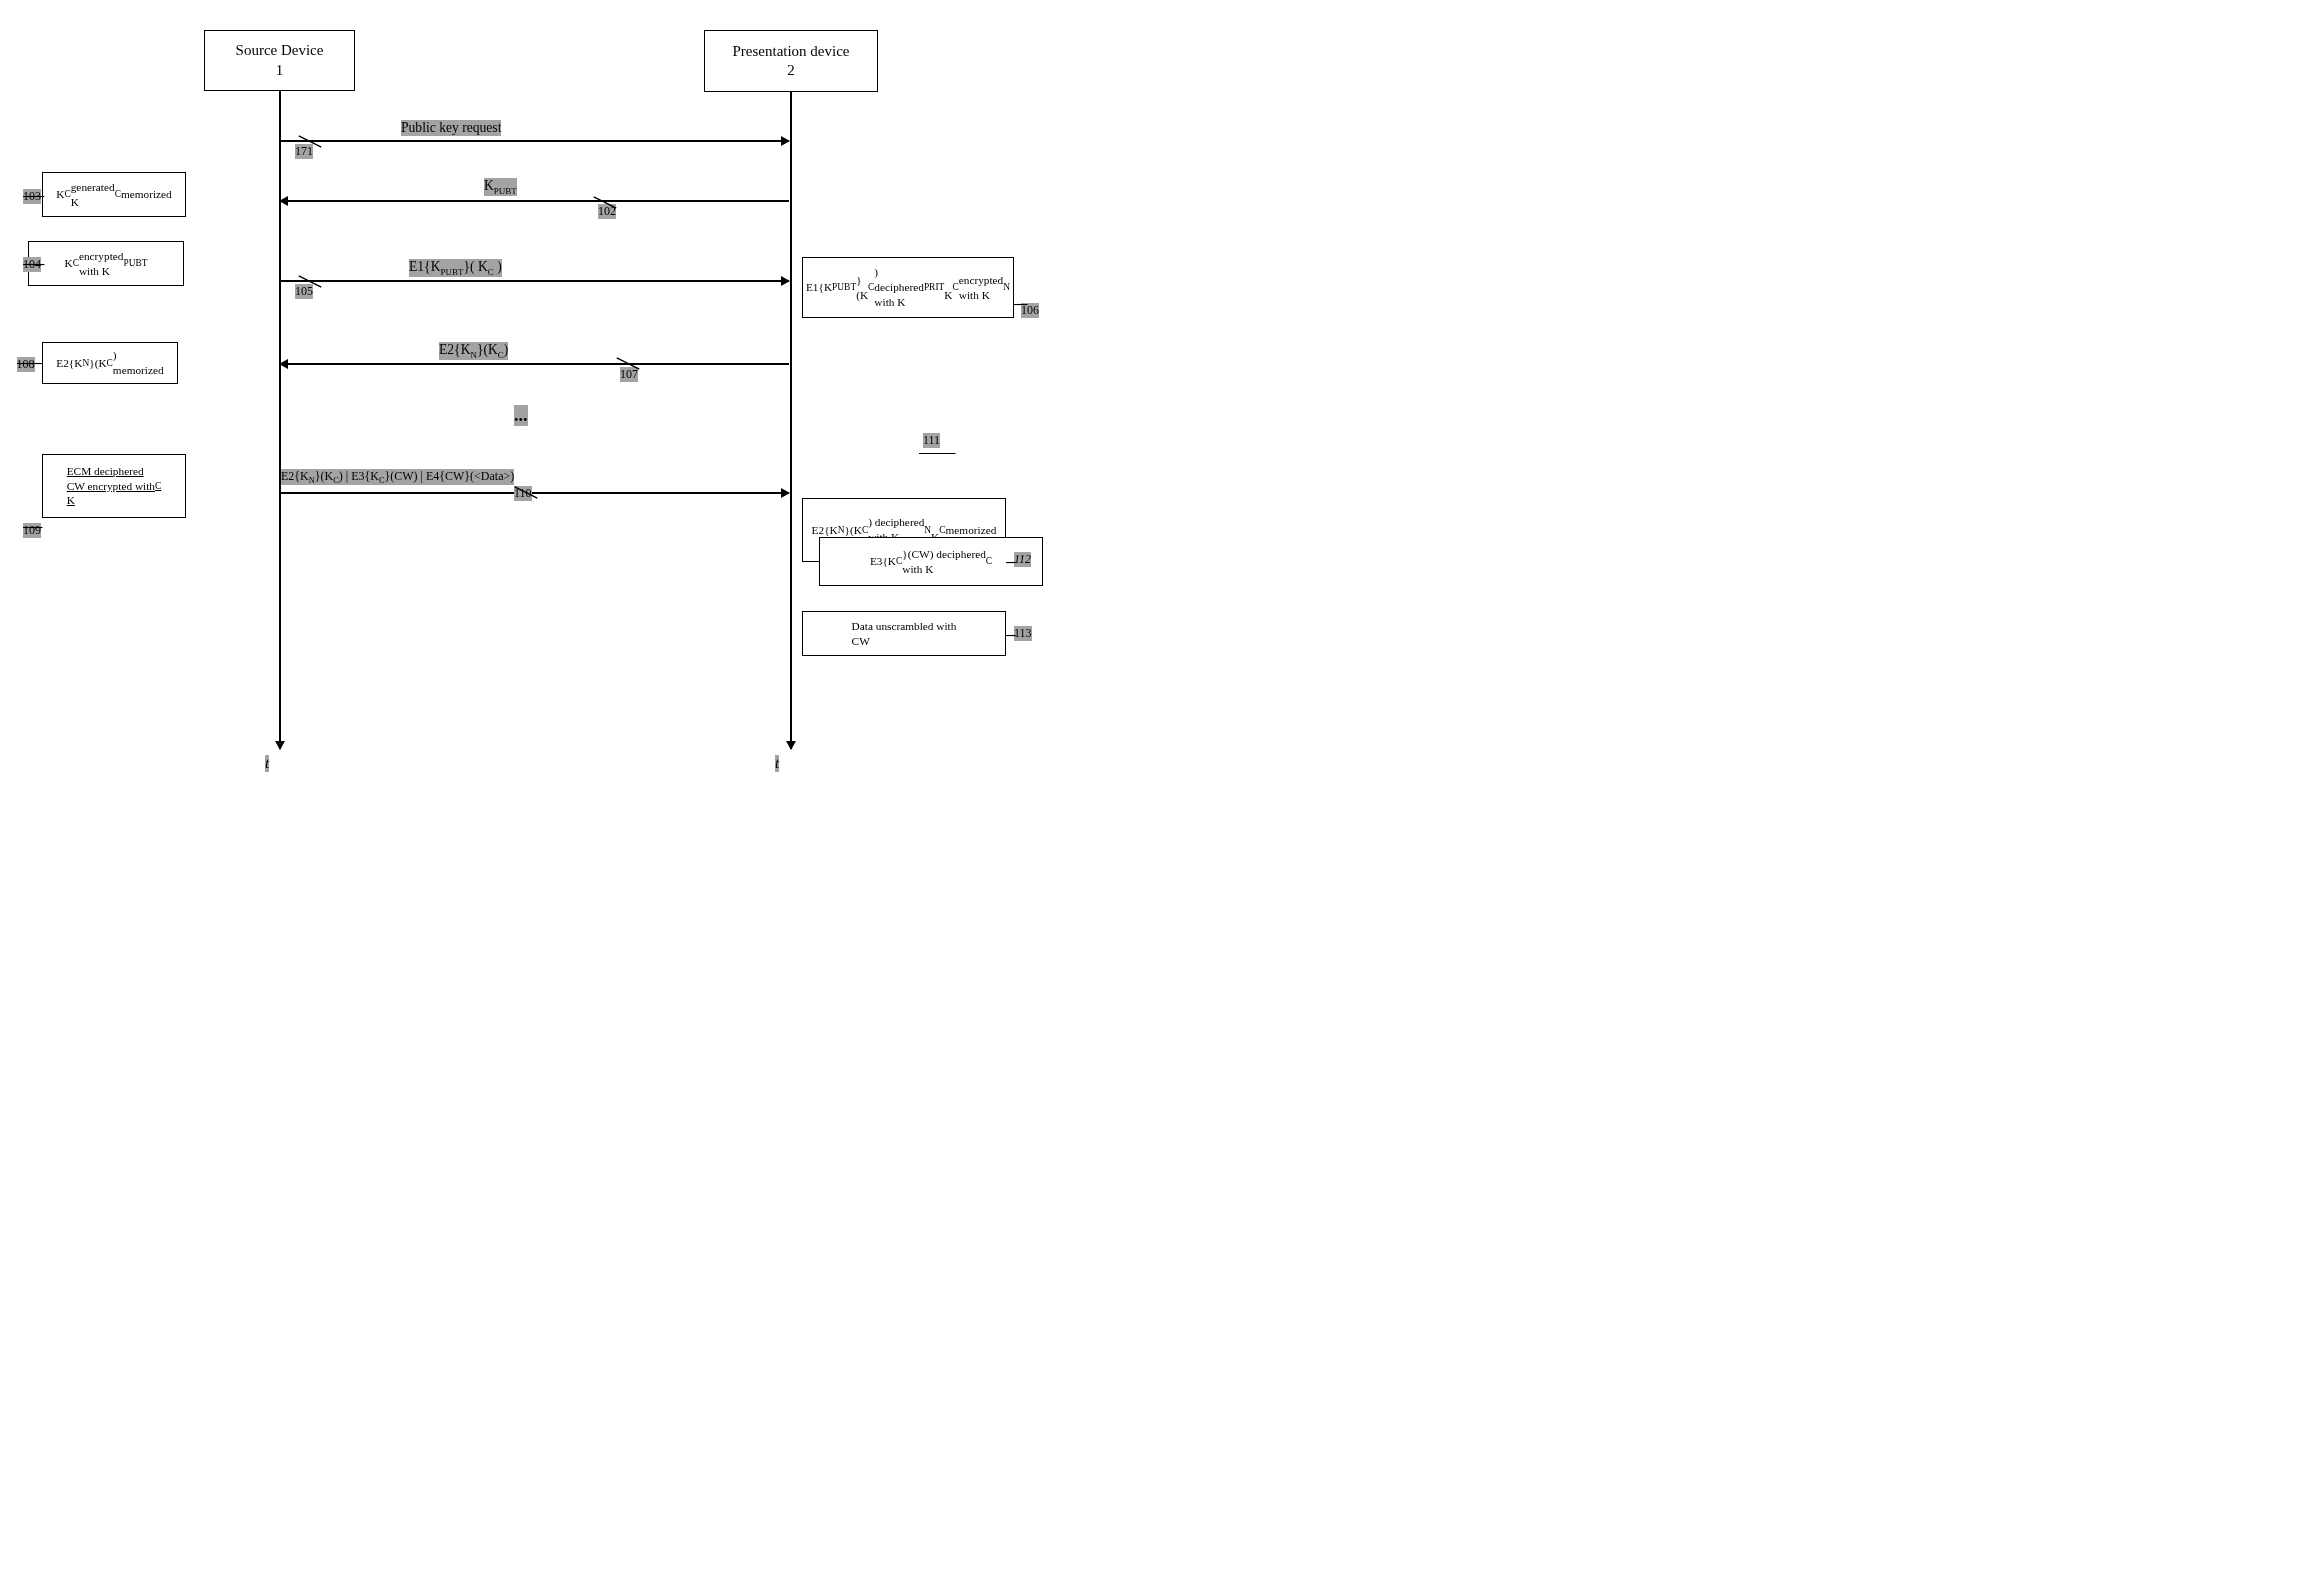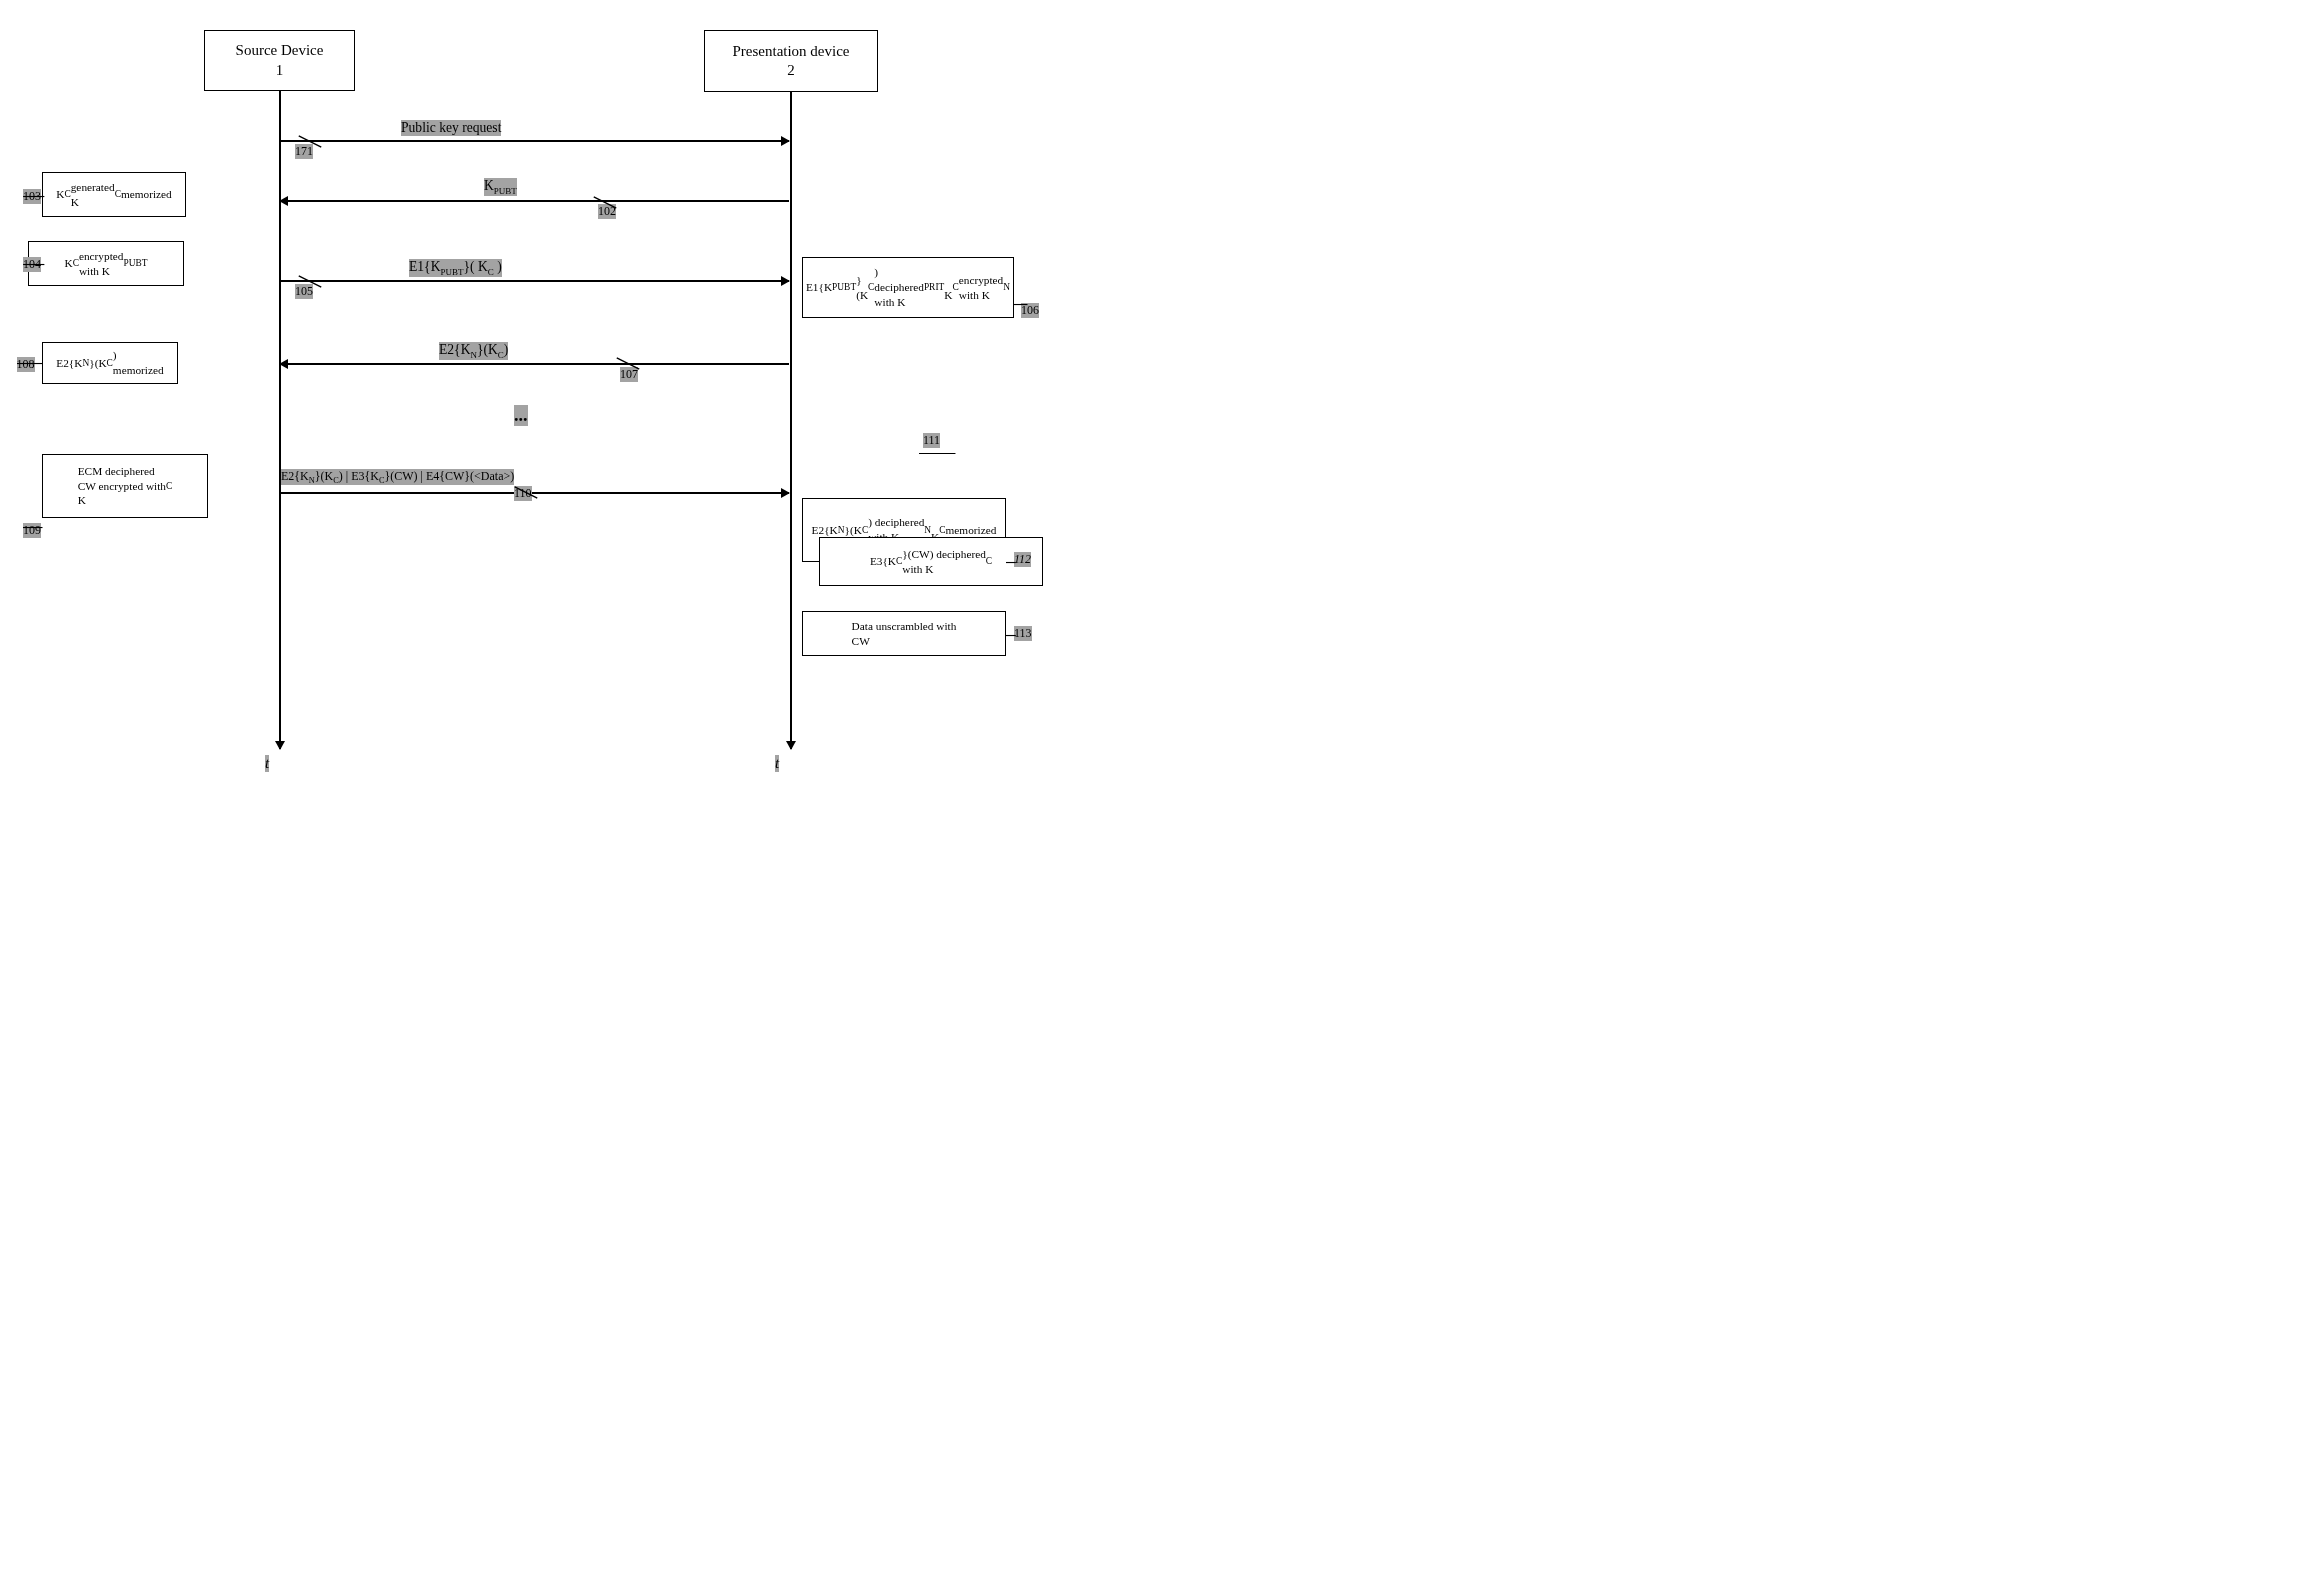--- a/index.html
+++ b/index.html
@@ -152,21 +152,21 @@
   <div class="box box-left" style="left: 42px; top: 342px; width: 136px; height: 42px; font-size: 11.3px;">
     E2{K<sub>N</sub>}(K<sub>C</sub>)<br>memorized
   </div>
   <div class="label" style="left: 16.6px; top: 357px; font-size: 12px;">108</div>
   <svg style="position:absolute; left:16.6px; top:362px; width:27px; height:3.8px;" viewBox="0 0 36 5" width="27" height="3.8">
     <line x1="0" y1="2" x2="34" y2="2" stroke="#000" stroke-width="1.5"></line>
   </svg>
 
   <div class="label" style="left: 514px; top: 405px; font-size: 18px; font-weight: bold;">...</div>
 
-  <div class="box box-left" style="left: 42px; top: 454px; width: 166px; height: 64px; font-size: 11.3px;">
+  <div class="box box-left" style="left: 42px; top: 454px; width: 144px; height: 64px; font-size: 11.3px; text-decoration: underline;">
     ECM deciphered<br>CW encrypted with<br>K<sub>C</sub>
   </div>
   <div class="label" style="left: 23px; top: 523px; font-size: 12px;">109</div>
   <svg style="position:absolute; left:23px; top:526px; width:21px; height:3.8px;" viewBox="0 0 28 5" width="21" height="3.8">
     <line x1="0" y1="2" x2="26" y2="2" stroke="#000" stroke-width="1.5"></line>
   </svg>
 
   <div class="arrow-line arrow-right" style="left: 280px; top: 492px; width: 509px;"></div>
   <div class="label" style="left: 281px; top: 469px; font-size: 12px;">E2{K<sub style="font-size:8.3px;">N</sub>}(K<sub style="font-size:8.3px;">C</sub>) | E3{K<sub style="font-size:8.3px;">C</sub>}(CW) | E4{CW}(&lt;Data&gt;)</div>
   <div class="label" style="left: 514px; top: 486px; font-size: 12px;">110</div>

